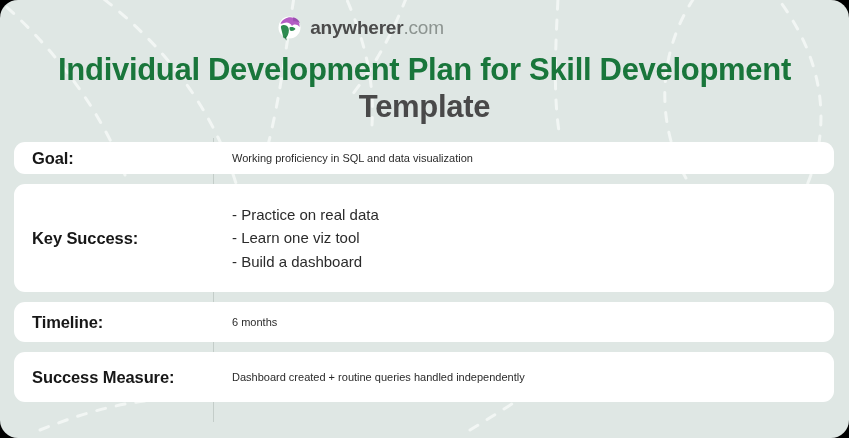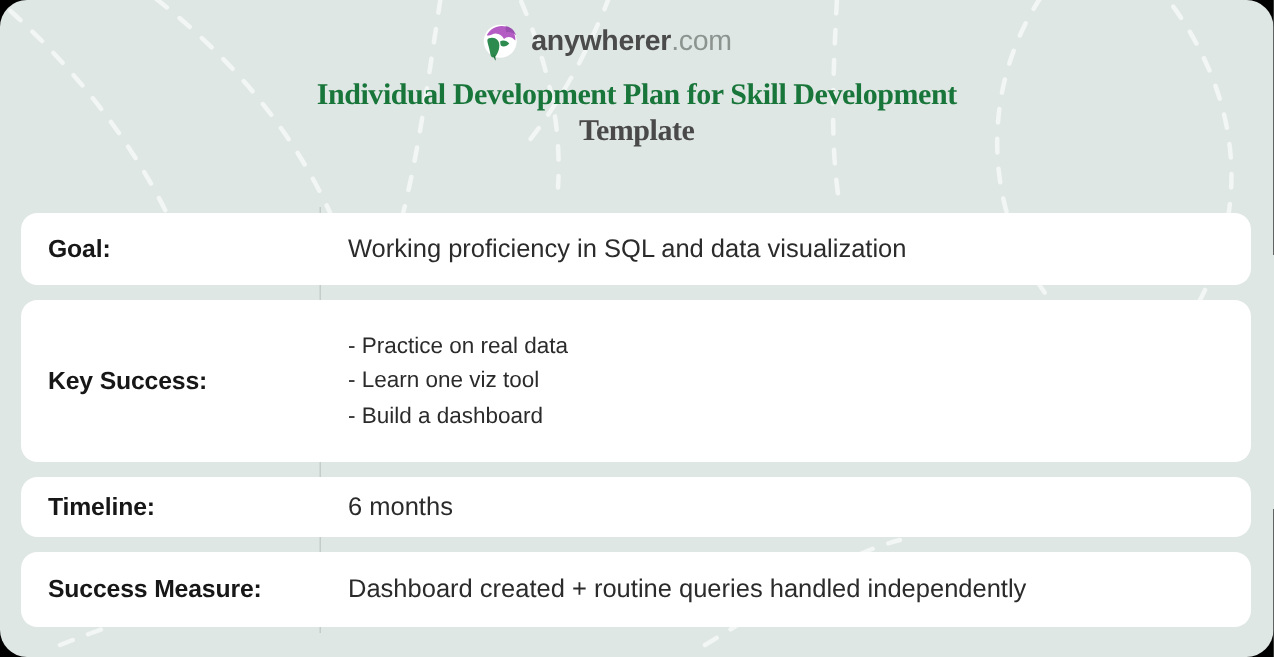--- a/index.html
+++ b/index.html
@@ -36,21 +36,20 @@
   .logo-row {
     position: absolute;
     left: 0;
     top: 12px;
     width: 720px;
     height: 30px;
     display: flex;
     align-items: center;
     justify-content: center;
     gap: 7px;
-    padding-left: 44px;
   }
   .logo-mark {
     width: 27px;
     height: 27px;
     flex: 0 0 auto;
     display: block;
   }
   .logo-text {
     font-size: 19px;
     letter-spacing: -0.2px;
@@ -69,45 +68,44 @@
   
   .title-block {
     position: absolute;
     left: 0;
     top: 52px;
     width: 849px;
     text-align: center;
     line-height: 1.18;
   }
   .title-line {
-    font-size: 20px;
+    font-size: 31px;
     font-weight: bold;
     letter-spacing: -0.3px;
-    font-family: Liberation Serif, serif;
   }
   .title-line-1 { color: #19763b; }
   .title-line-2 { color: #494949; }
 
   
   .table {
     position: absolute;
     left: 14px;
     top: 142px;
     width: 820px;
   }
   .row {
     position: relative;
     background: #ffffff;
     border-radius: 11px;
     display: flex;
     align-items: stretch;
     margin-bottom: 10px;
     overflow: visible;
   }
-  .row-goal      { height: 48px; }
+  .row-goal      { height: 32px; }
   .row-actions   { height: 108px; }
   .row-timeline  { height: 40px; }
   .row-success   { height: 50px; margin-bottom: 0; }
 
   .cell-label {
     width: 199px;
     flex: 0 0 199px;
     display: flex;
     align-items: center;
     padding-left: 18px;
@@ -121,21 +119,21 @@
     white-space: nowrap;
   }
   .cell-value {
     flex: 1 1 auto;
     display: flex;
     align-items: center;
     padding-left: 19px;
     box-sizing: border-box;
   }
   .value-text {
-    font-size: 17px;
+    font-size: 11px;
     color: #2b2b2b;
     line-height: 1.52;
     white-space: pre-line;
   }
   .actions-list {
     font-size: 15px;
     color: #2b2b2b;
     line-height: 1.55;
   }
   .actions-list div { white-space: nowrap; }

